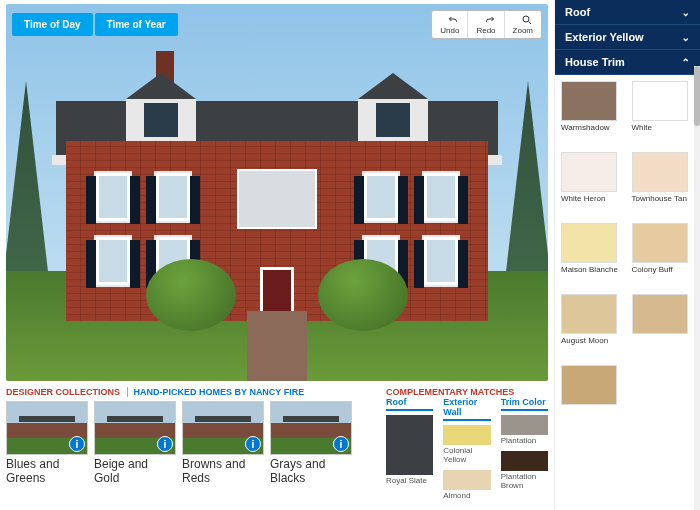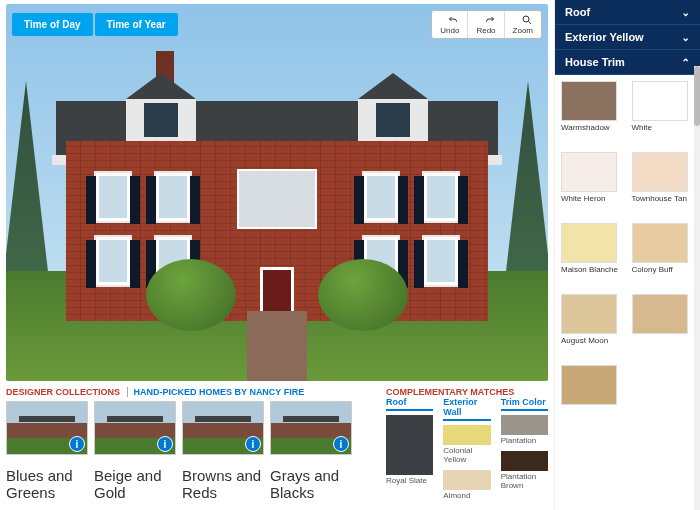--- a/index.html
+++ b/index.html
@@ -41,21 +41,21 @@
 .bottom{display:flex;margin-top:6px;gap:10px}
 .designer{flex:0 0 370px}
 .hdr{font-size:9px;font-weight:bold;margin-bottom:4px}
 .hdr .red{color:#c0392b}
 .hdr .blue{color:#0078d4;border-left:1px solid #aaa;padding-left:6px;margin-left:4px}
 .coll{display:flex;gap:6px}
 .card{width:82px}
 .thumb{width:82px;height:54px;position:relative;background:linear-gradient(#b0c8d8 0 40%,#7a4a3a 40% 70%,#4a7a2e 70%);border:1px solid #ccc}
 .thumb::before{content:"";position:absolute;left:12px;right:12px;top:14px;height:6px;background:#3d4043}
 .info{position:absolute;right:2px;bottom:2px;width:16px;height:16px;border-radius:50%;background:#0078d4;color:#fff;display:flex;align-items:center;justify-content:center;font-size:10px;font-weight:bold;border:1px solid #fff}
-.clabel{font-size:15px;color:#333;margin-top:12px}
+.clabel{font-size:12px;color:#333;margin-top:2px}
 .comp{flex:1}
 .comphdr{font-size:9px;font-weight:bold;color:#c0392b;}
 .cgrid{display:flex;gap:10px}
 .ccol{flex:1}
 .csub{font-size:9px;font-weight:bold;color:#0078d4;border-bottom:2px solid #0078d4;padding-bottom:2px;margin-bottom:4px}
 .sw{height:20px;margin-bottom:1px}
 .swl{font-size:8px;color:#555;margin-bottom:6px}
 .acc{background:#0a2d5c;color:#fff;font-size:11px;font-weight:bold;padding:6px 10px;display:flex;justify-content:space-between;align-items:center;border-bottom:1px solid #1a4a7a;cursor:pointer}
 .chev{font-size:10px}
 .palette{flex:1;overflow-y:auto;padding:6px}

